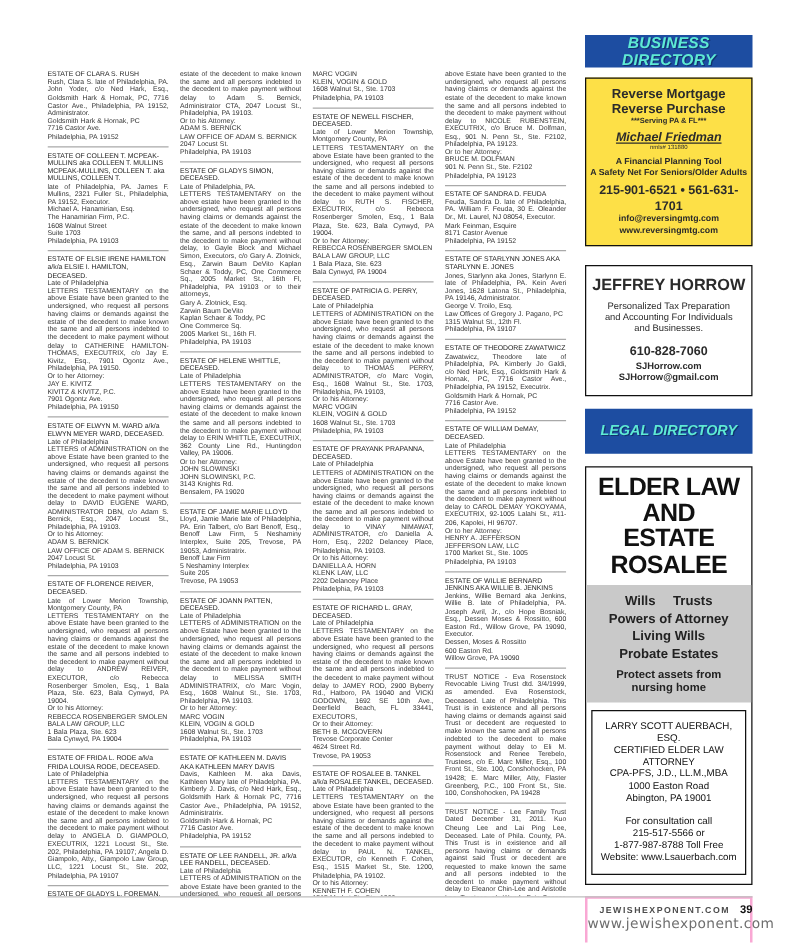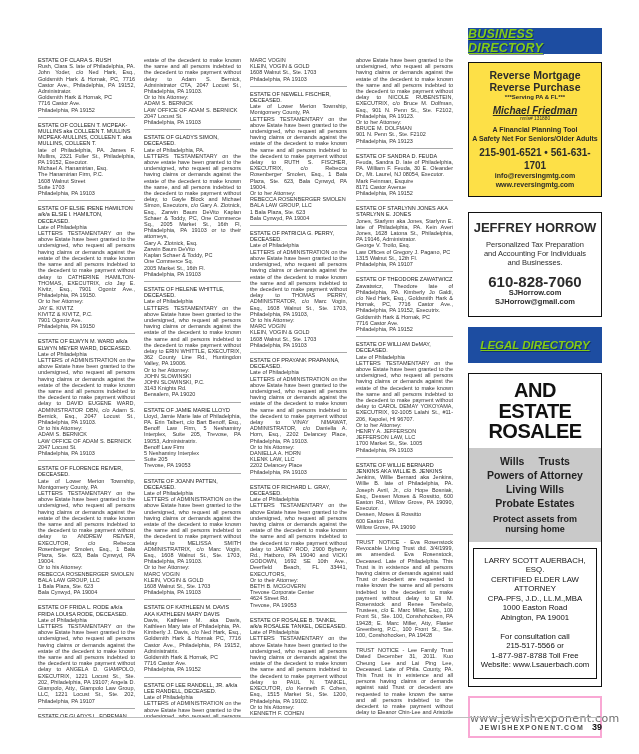--- a/index.html
+++ b/index.html
@@ -20,40 +20,40 @@
     text-align:left;
   }
   .nline{
     font-size:5.5px;line-height:6.2px;text-align:justify;color:#333;
     word-spacing:0.2px;
   }
   .ndiv{height:1px;background:#a9a9a9;margin:4px 0;}
   
   .sidebar{position:absolute;left:468px;top:28px;width:134px;}
   .banner{
-    background:#1d4da1;color:#84cc16;text-align:left;
+    background:#1d4da1;color:#5eead4;text-align:center;
     font-weight:800;font-style:italic;
     text-shadow:1px 1px 0 rgba(10,30,70,0.55);
-    display:flex;align-items:center;justify-content:center;text-decoration:underline;
+    display:flex;align-items:center;justify-content:center;
   }
   .banner.biz{height:26px;font-size:12.5px;letter-spacing:0.2px;margin-bottom:8px;}
   .banner.legal{height:36px;font-size:11.5px;margin:10px 0;}
   .adbox{border:1px solid #111;text-align:center;}
   .ad-reverse{background:#fde047;padding:6px 2px 7px;}
   .rm1{font-weight:bold;font-size:10.5px;line-height:12px;}
   .rm2{font-weight:bold;font-size:6px;line-height:8px;margin-bottom:5px;}
   .rm3{font-weight:bold;font-style:italic;text-decoration:underline;font-size:10px;line-height:10px;}
   .rm4{font-size:4.8px;line-height:6px;margin-bottom:4px;}
   .rm5{font-weight:bold;font-size:7px;line-height:8.5px;}
   .rm6{font-weight:bold;font-size:10px;line-height:13px;margin-top:3px;}
   .rm7{font-weight:bold;font-size:7px;line-height:8.5px;}
   .ad-horrow{background:#ffffff;border-width:1.5px;margin-top:15px;padding:8px 1px 10px;}
   .jh1{font-weight:bold;font-size:13px;line-height:14px;margin-bottom:5px;}
   .jh2{font-size:7.5px;line-height:9px;}
-  .jh3{font-weight:bold;font-size:15px;line-height:13px;margin-top:8px;}
+  .jh3{font-weight:bold;font-size:10px;line-height:13px;margin-top:8px;}
   .jh4{font-weight:bold;font-size:7.5px;line-height:9px;}
   .ad-elder{background:#ffffff;border-width:1.5px;padding:6px 4px 7px;}
   .el-head{font-weight:900;font-size:20px;line-height:20.5px;letter-spacing:-0.5px;color:#111;}
   .el-gray{background:#c9c9c9;margin:6px -4px 6px;padding:6px 2px 7px;}
   .el-svc{font-weight:bold;font-size:10.5px;line-height:14px;color:#222;}
   .el-svc-row{display:flex;justify-content:center;gap:14px;}
   .el-note{font-weight:bold;font-size:9px;line-height:10.5px;margin-top:4px;color:#222;}
   .el-inner{border:1px solid #111;margin-top:4px;padding:7px 1px 8px;}
   .el-att{font-weight:normal;font-size:7.8px;line-height:9.6px;color:#111;}
   .el-att-gap{height:9px;}
@@ -352,20 +352,21 @@
     <div class="jh3">610-828-7060</div>
     <div class="jh4">SJHorrow.com</div>
     <div class="jh4">SJHorrow@gmail.com</div>
   </div>
 
   <div class="banner legal">
     <span>LEGAL DIRECTORY</span>
   </div>
 
   <div class="adbox ad-elder">
+    <div class="el-head">ELDER LAW</div>
     <div class="el-head">AND</div>
     <div class="el-head">ESTATE</div>
     <div class="el-head">ROSALEE</div>
     <div class="el-gray">
       <div class="el-svc el-svc-row">
         <span>Wills</span>
         <span>Trusts</span>
       </div>
       <div class="el-svc">Powers of Attorney</div>
       <div class="el-svc">Living Wills</div>

